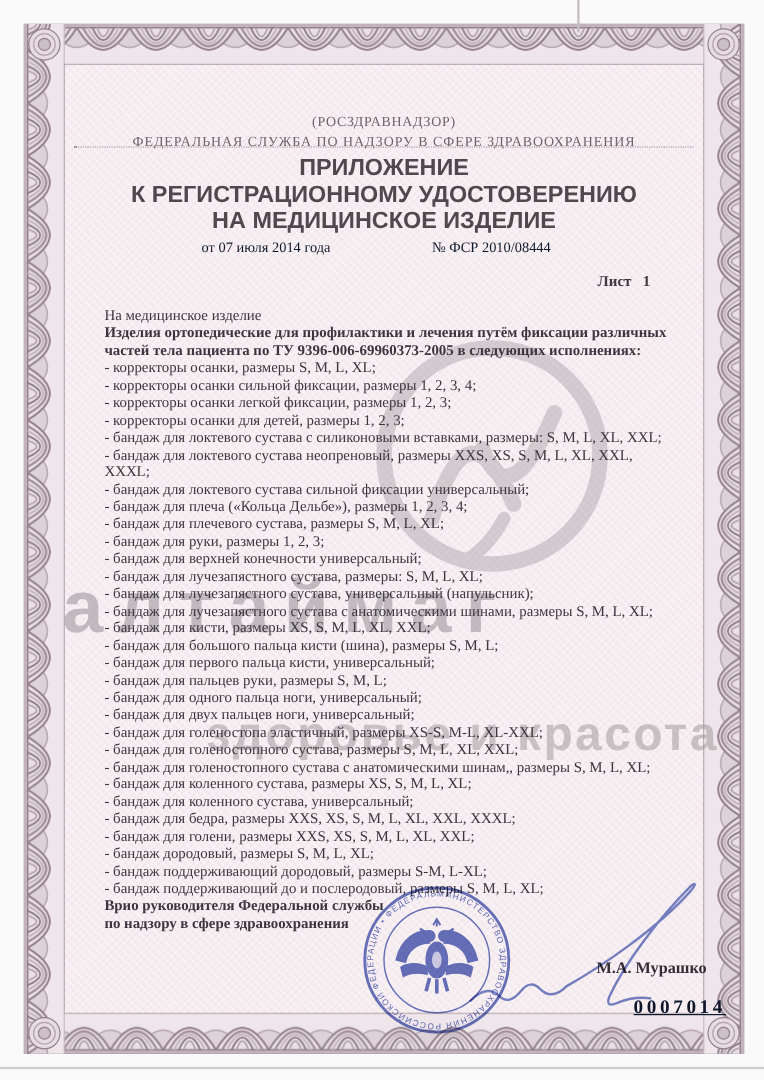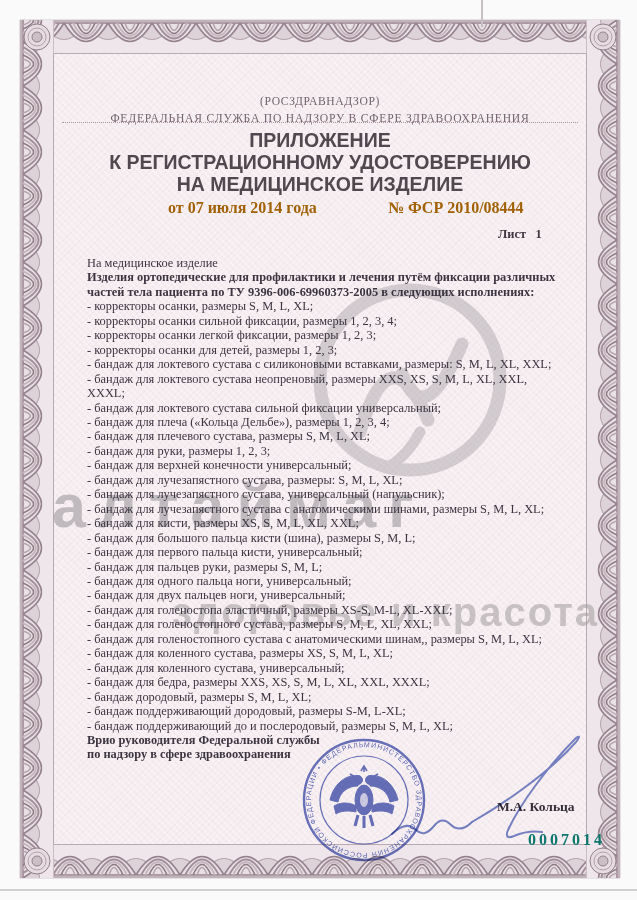--- a/index.html
+++ b/index.html
@@ -21,34 +21,34 @@
   .scan-line-bottom{left:0;top:889px;width:637px;height:2px;background:#d2cfd0;}
   .scan-mark-top{left:481px;top:0;width:2px;height:27px;background:#c6c0c3;}
   
   .hdr{left:58px;width:524px;text-align:center;color:#72626d;letter-spacing:.8px;font-size:11.6px;line-height:14px;}
   .hdr1{top:80px;margin-top:32px;}
   .hdr2{top:95px;letter-spacing:.6px;}
   .sep{left:62px;top:122px;width:516px;border-top:1px dotted #a79aa1;height:0;}
   .title{left:58px;width:524px;text-align:center;font-family:Liberation Sans, sans-serif;
          font-weight:bold;color:#51484f;font-size:19.5px;line-height:22px;}
   .t1{top:129px;} .t2{top:151px;text-align:center;} .t3{top:173px;}
-  .dateline{color:#a16207;font-weight:bold;font-size:16px;}
+  .dateline{color:#0f172a;font-weight:normal;font-size:12px;}
   .date-left{left:168px;top:199px;}
-  .date-num{left:360px;top:199px;margin-left:28px;}
+  .date-num{left:360px;top:199px;}
   .sheet{left:498px;top:227px;color:#3f3841;font-weight:bold;font-size:12.5px;white-space:pre;}
   
   .content{
     left:87px;top:256px;width:478px;
     color:#3b3540;font-size:12.4px;line-height:14.45px;
   }
   .content .bold{font-weight:bold;}
   .content .li{font-weight:normal;}
   .signblock{font-weight:bold;}
   .signer{left:497px;top:799px;color:#322d36;font-weight:bold;font-size:13.5px;}
-  .serial{left:528px;top:831px;color:#0f766e;font-weight:bold;font-size:16px;letter-spacing:3px;}
+  .serial{left:528px;top:831px;color:#0f172a;font-weight:bold;font-size:16px;letter-spacing:3px;text-decoration:underline;}
   
   .wm-brand{
     left:52px;top:476px;width:552px;
     font-family:"Liberation Sans",sans-serif;font-weight:bold;
     font-size:61px;line-height:1;letter-spacing:12px;
     color:rgba(148,144,147,0.55);white-space:nowrap;
   }
   .wm-slogan{
     left:172px;top:592px;
     font-family:"Liberation Sans",sans-serif;font-weight:bold;
@@ -172,29 +172,30 @@
       <div class="li">- бандаж для первого пальца кисти, универсальный;</div>
       <div class="li">- бандаж для пальцев руки, размеры S, M, L;</div>
       <div class="li">- бандаж для одного пальца ноги, универсальный;</div>
       <div class="li">- бандаж для двух пальцев ноги, универсальный;</div>
       <div class="li">- бандаж для голеностопа эластичный, размеры XS-S, M-L, XL-XXL;</div>
       <div class="li">- бандаж для голеностопного сустава, размеры S, M, L, XL, XXL;</div>
       <div class="li">- бандаж для голеностопного сустава с анатомическими шинам,, размеры S, M, L, XL;</div>
       <div class="li">- бандаж для коленного сустава, размеры XS, S, M, L, XL;</div>
       <div class="li">- бандаж для коленного сустава, универсальный;</div>
       <div class="li">- бандаж для бедра, размеры XXS, XS, S, M, L, XL, XXL, XXXL;</div>
+      <div class="li">- бандаж для голени, размеры XXS, XS, S, M, L, XL, XXL;</div>
       <div class="li">- бандаж дородовый, размеры S, M, L, XL;</div>
       <div class="li">- бандаж поддерживающий дородовый, размеры S-M, L-XL;</div>
       <div class="li">- бандаж поддерживающий до и послеродовый, размеры S, M, L, XL;</div>
     </div>
   <div class="signblock">Врио руководителя Федеральной службы</div>
   <div class="signblock">по надзору в сфере здравоохранения</div>
 </div>
 
-<div class="abs signer">М.А. Кольца</div>
+<div class="abs signer">М.А. Мурашко</div>
 <div class="abs serial">0007014</div>
 
 <svg class="abs stamp" width="128" height="128" viewBox="0 0 128 128">
   <defs>
     <path id="ringpath" d="M 64,11 A 53,53 0 1 1 63.9,11"></path>
   </defs>
   <g stroke="#4353b0" fill="none" opacity="0.9">
     <circle cx="64" cy="64" r="60" stroke-width="2.4"></circle>
     <circle cx="64" cy="64" r="44" stroke-width="1.2"></circle>
   </g>

